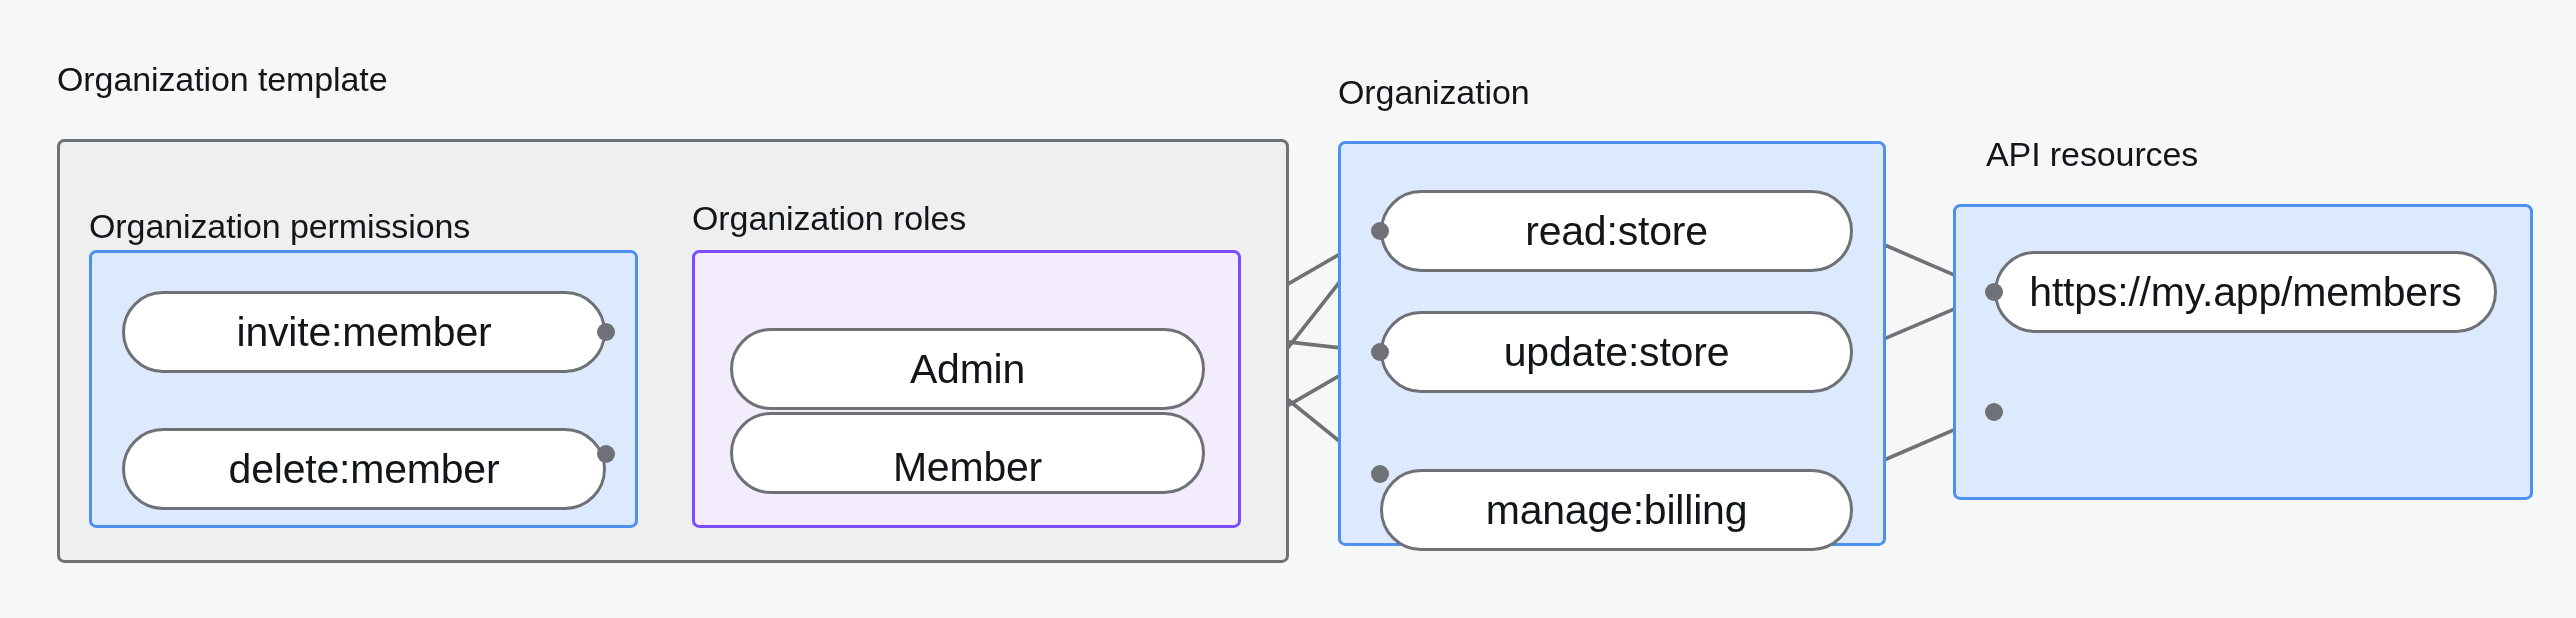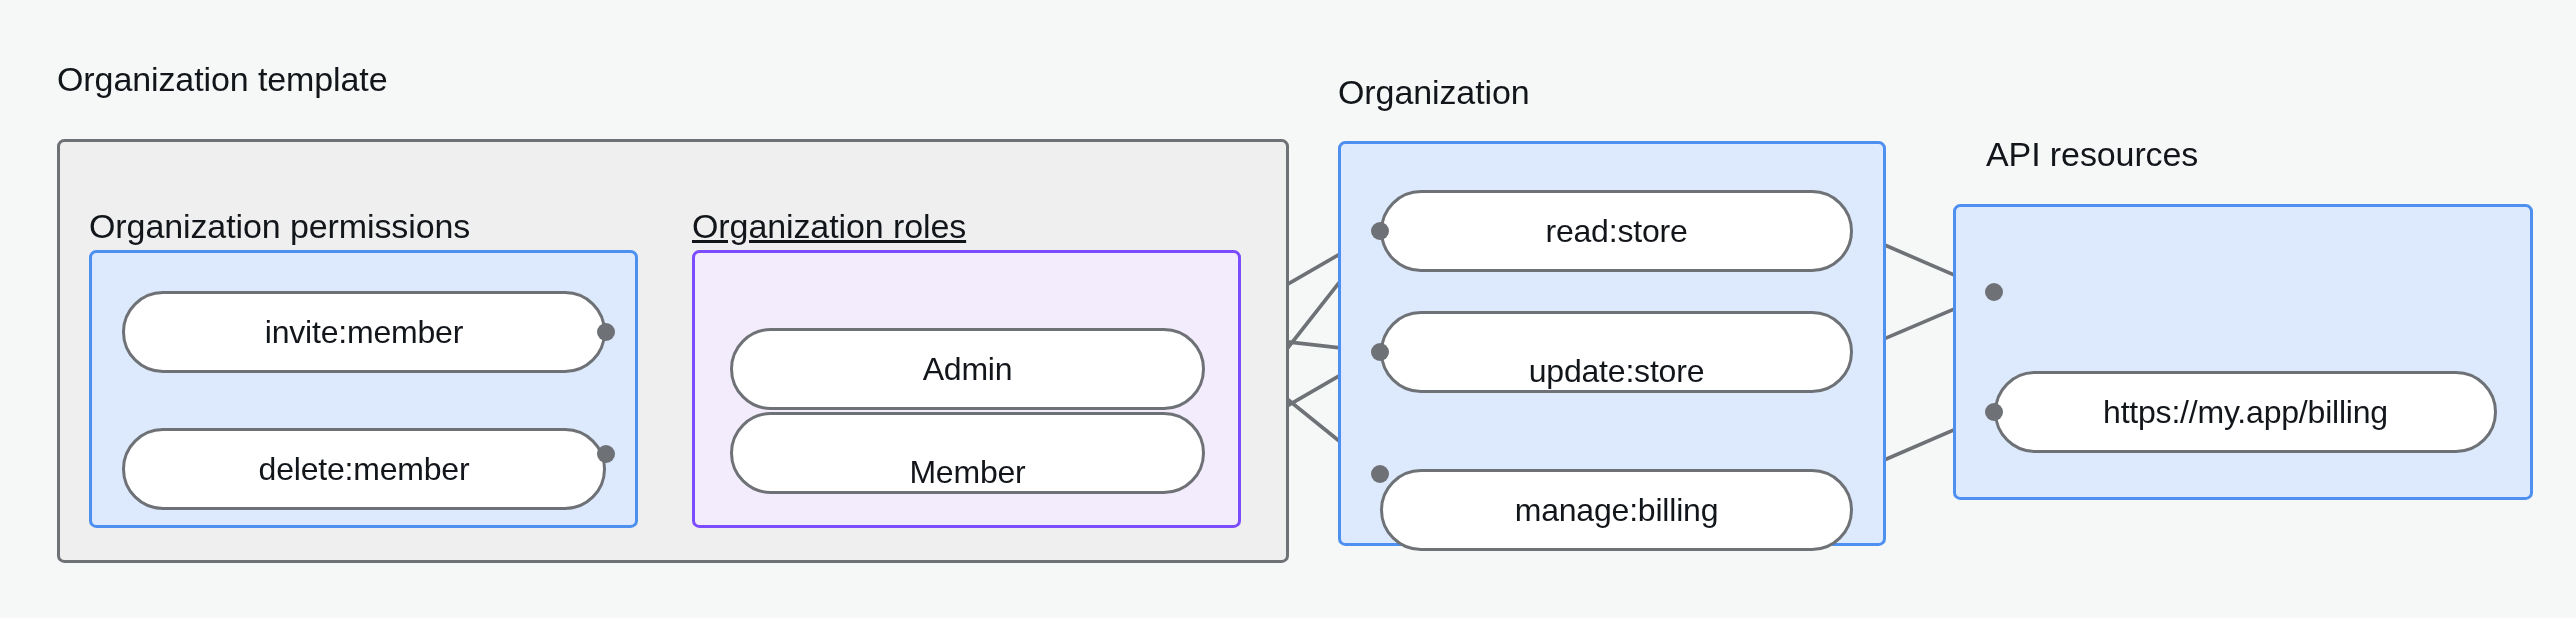--- a/index.html
+++ b/index.html
@@ -76,21 +76,21 @@
   .pill {
     position: absolute;
     box-sizing: border-box;
     background: #ffffff;
     border: 3.7px solid #6e7175;
     border-radius: 912px;
     display: flex;
     align-items: center;
     justify-content: center;
     color: #12151a;
-    font-size: 32px;
+    font-size: 41px;
     letter-spacing: -0.2px;
     white-space: nowrap;
     z-index: 3;
   }
 
   
   .dot {
     position: absolute;
     width: 18px;
     height: 18px;
@@ -144,56 +144,56 @@
   <div class="pill" style="left:122px; top:291px; width:484px; height:82px;">
     <span>invite:member</span>
   </div>
   <div class="dot" style="left:606px; top:332px;"></div>
 
   <div class="pill" style="left:122px; top:412px; width:484px; height:82px;margin-top:16px;">
     <span>delete:member</span>
   </div>
   <div class="dot" style="left:606px; top:454px;"></div>
 
-  <div class="sub-label" style="left:692px; top:185px;text-decoration:underline;">Organization roles</div>
+  <div class="sub-label" style="left:692px; top:177px;">Organization roles</div>
 
   <div class="box box--purple" style="left:692px; top:250px; width:549px; height:278px;"></div>
 
   <div class="pill" style="left:730px; top:291px; width:475px; height:82px;margin-top:37px;">
     <span>Admin</span>
   </div>
 
   <div class="pill" style="left:730px; top:412px; width:475px; height:82px;align-items:flex-end;">
     <span>Member</span>
   </div>
 
   <div class="group-label" style="left:1338px; top:75px;">Organization</div>
 
   <div class="box box--blue" style="left:1338px; top:141px; width:548px; height:405px;"></div>
 
   <div class="pill" style="left:1380px; top:190px; width:473px; height:82px;">
     <span>read:store</span>
   </div>
   <div class="dot" style="left:1380px; top:231px;"></div>
 
-  <div class="pill" style="left:1380px; top:311px; width:473px; height:82px;align-items:flex-end;">
+  <div class="pill" style="left:1380px; top:311px; width:473px; height:82px;">
     <span>update:store</span>
   </div>
   <div class="dot" style="left:1380px; top:352px;"></div>
 
   <div class="pill" style="left:1380px; top:433px; width:473px; height:82px;margin-top:36px;">
     <span>manage:billing</span>
   </div>
   <div class="dot" style="left:1380px; top:474px;"></div>
 
   <div class="group-label" style="left:1953px; top:137px;margin-left:33px;">API resources</div>
 
   <div class="box box--blue" style="left:1953px; top:204px; width:580px; height:296px;"></div>
 
+  <div class="pill" style="left:1994px; top:251px; width:503px; height:82px;">
+    <span>https://my.app/members</span>
+  </div>
   <div class="dot" style="left:1994px; top:292px;"></div>
 
-  <div class="pill" style="left:1994px; top:371px; width:503px; height:82px;">
-    <span>https://my.app/billing</span>
-  </div>
   <div class="dot" style="left:1994px; top:412px;"></div>
 
 </div>
 
 
 </body></html>

